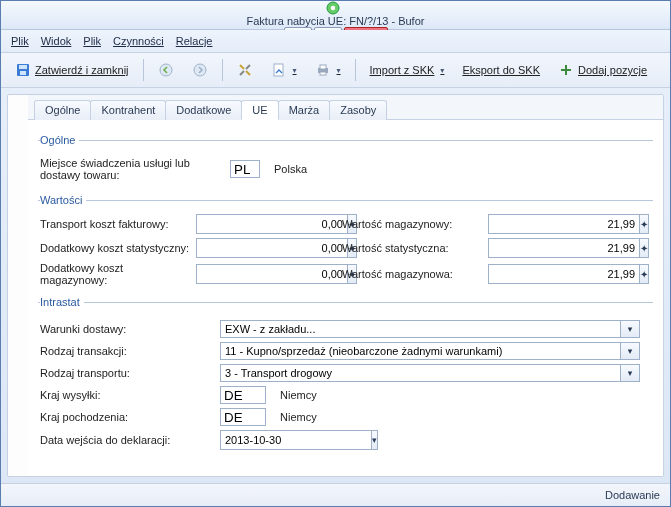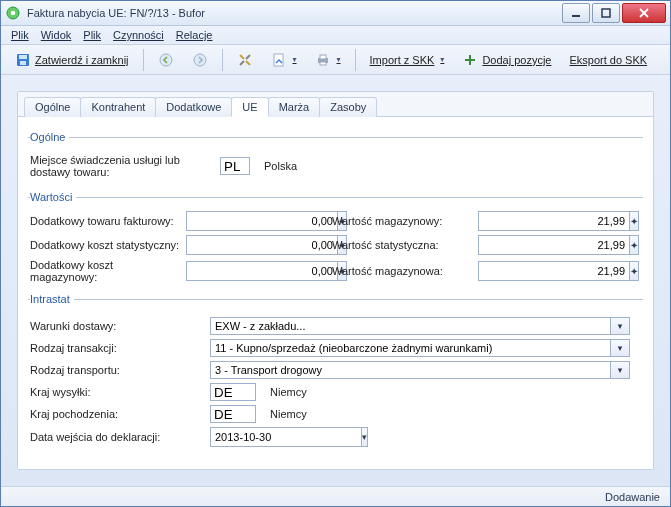--- a/index.html
+++ b/index.html
@@ -16,20 +16,21 @@
     background: linear-gradient(#e8f0fb, #dce6f5);
     display: flex; flex-direction: column;
     box-shadow: 0 0 4px rgba(0,0,0,0.2);
   }
   .titlebar {
     height: 28px;
     background: linear-gradient(#f5f9fe, #dde8f7);
     border-bottom: 1px solid #b8c7de;
     display: flex; align-items: center;
     padding: 0 4px;
+    flex-direction: column;
   }
   .titlebar .app-icon {
     width: 16px; height: 16px;
     margin-right: 6px;
     display:flex;align-items:center;justify-content:center;
   }
   .titlebar .title { flex: 1; color: #2a3b55; }
   .win-buttons { display: flex; gap: 2px; }
   .win-btn {
     width: 26px; height: 18px;
@@ -67,26 +68,27 @@
     display:flex;align-items:center; gap:4px;
     padding: 0 6px;
     border-radius:3px;
     text-decoration:underline;
   }
   .tb-sep { width:1px; height:22px; background:#b7c4da; margin:0 2px;}
   .tb-icon { width:16px;height:16px;display:flex;align-items:center;justify-content:center;}
   .dd-arrow { font-size:8px; color:#4a5c7a; margin-left:2px;}
   .client {
     flex:1;
-    margin: 16px;
+    margin: 6px;
     background:#fdfdfe;
     border:1px solid #c6d2e4;
     border-radius:2px;
     display:flex; flex-direction:column;
     position:relative;
+    padding-left:20px;
   }
   .tabs {
     display:flex;
     padding: 4px 6px 0 6px;
     gap: 0;
     background:#f3f6fb;
     border-bottom:1px solid #c6d2e4;
   }
   .tab {
     padding: 3px 10px;
@@ -304,30 +306,30 @@
           </svg>
       </span>
       <span class="dd-arrow">▾</span>
     </div>
     <span class="tb-sep"></span>
     <div class="tb-btn">
       <span>Import z SKK</span>
       <span class="dd-arrow">▾</span>
     </div>
     <div class="tb-btn">
+      <span>Eksport do SKK</span>
+    </div>
+    <div class="tb-btn">
       <span class="tb-icon">
         <svg width="12" height="12">
             <line x1="6" y1="1" x2="6" y2="11" stroke="#3a8a3a" stroke-width="2"></line>
             <line x1="1" y1="6" x2="11" y2="6" stroke="#3a8a3a" stroke-width="2"></line>
           </svg>
       </span>
       <span>Dodaj pozycje</span>
-    </div>
-    <div class="tb-btn">
-      <span>Eksport do SKK</span>
     </div>
   </div>
 
   <div class="client">
     <div class="tabs">
       <div class="tab">Ogólne</div>
       <div class="tab">Kontrahent</div>
       <div class="tab">Dodatkowe</div>
       <div class="tab active">UE</div>
       <div class="tab">Marża</div>
@@ -341,21 +343,21 @@
         <div class="row">
           <div class="lbl" style="width:190px">Miejsce świadczenia usługi lub dostawy towaru:</div>
           <input class="country-code" value="PL" style="">
           <span class="country-name">Polska</span>
         </div>
       </fieldset>
 
       <fieldset class="group">
         <legend>Wartości</legend>
         <div class="values-grid">
-          <div>Dodatkowy towaru fakturowy:</div>
+          <div>Transport koszt fakturowy:</div>
           <div class="num-field">
             <input value="0,00" style="">
             <div class="spin">✦</div>
           </div>
           <div>Wartość magazynowy:</div>
           <div class="num-field">
             <input value="21,99" style="">
             <div class="spin">✦</div>
           </div>
 

